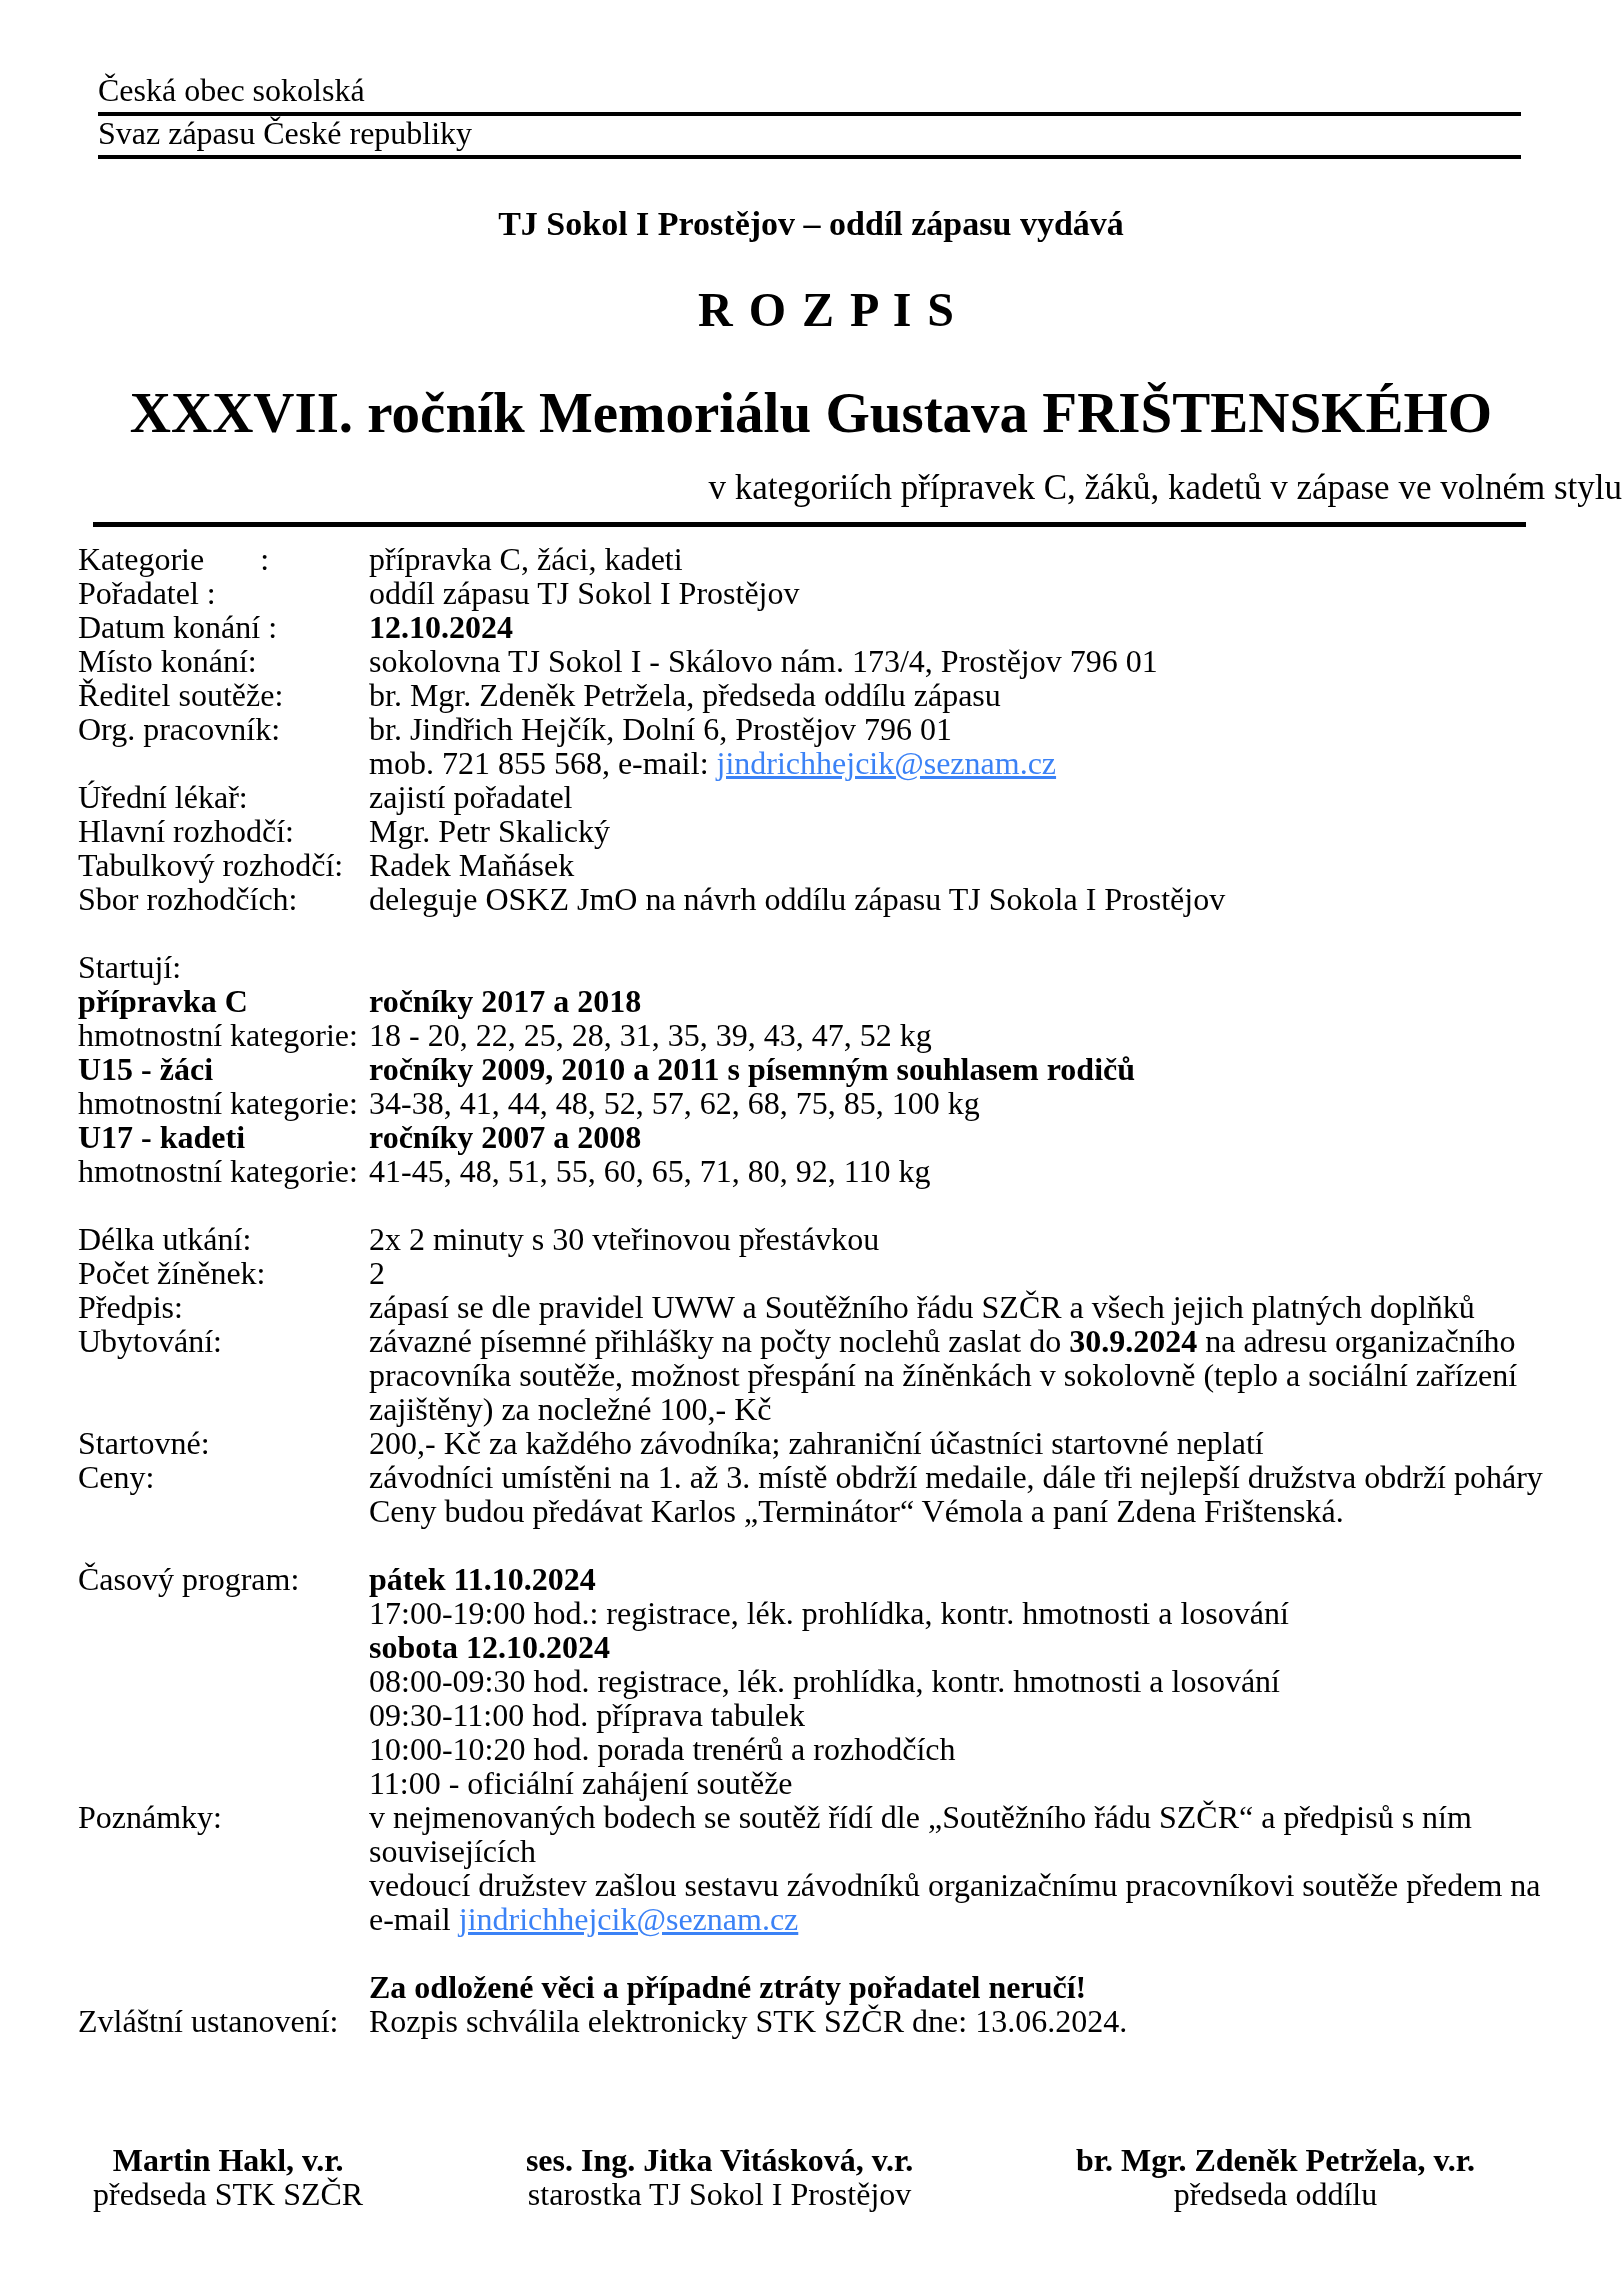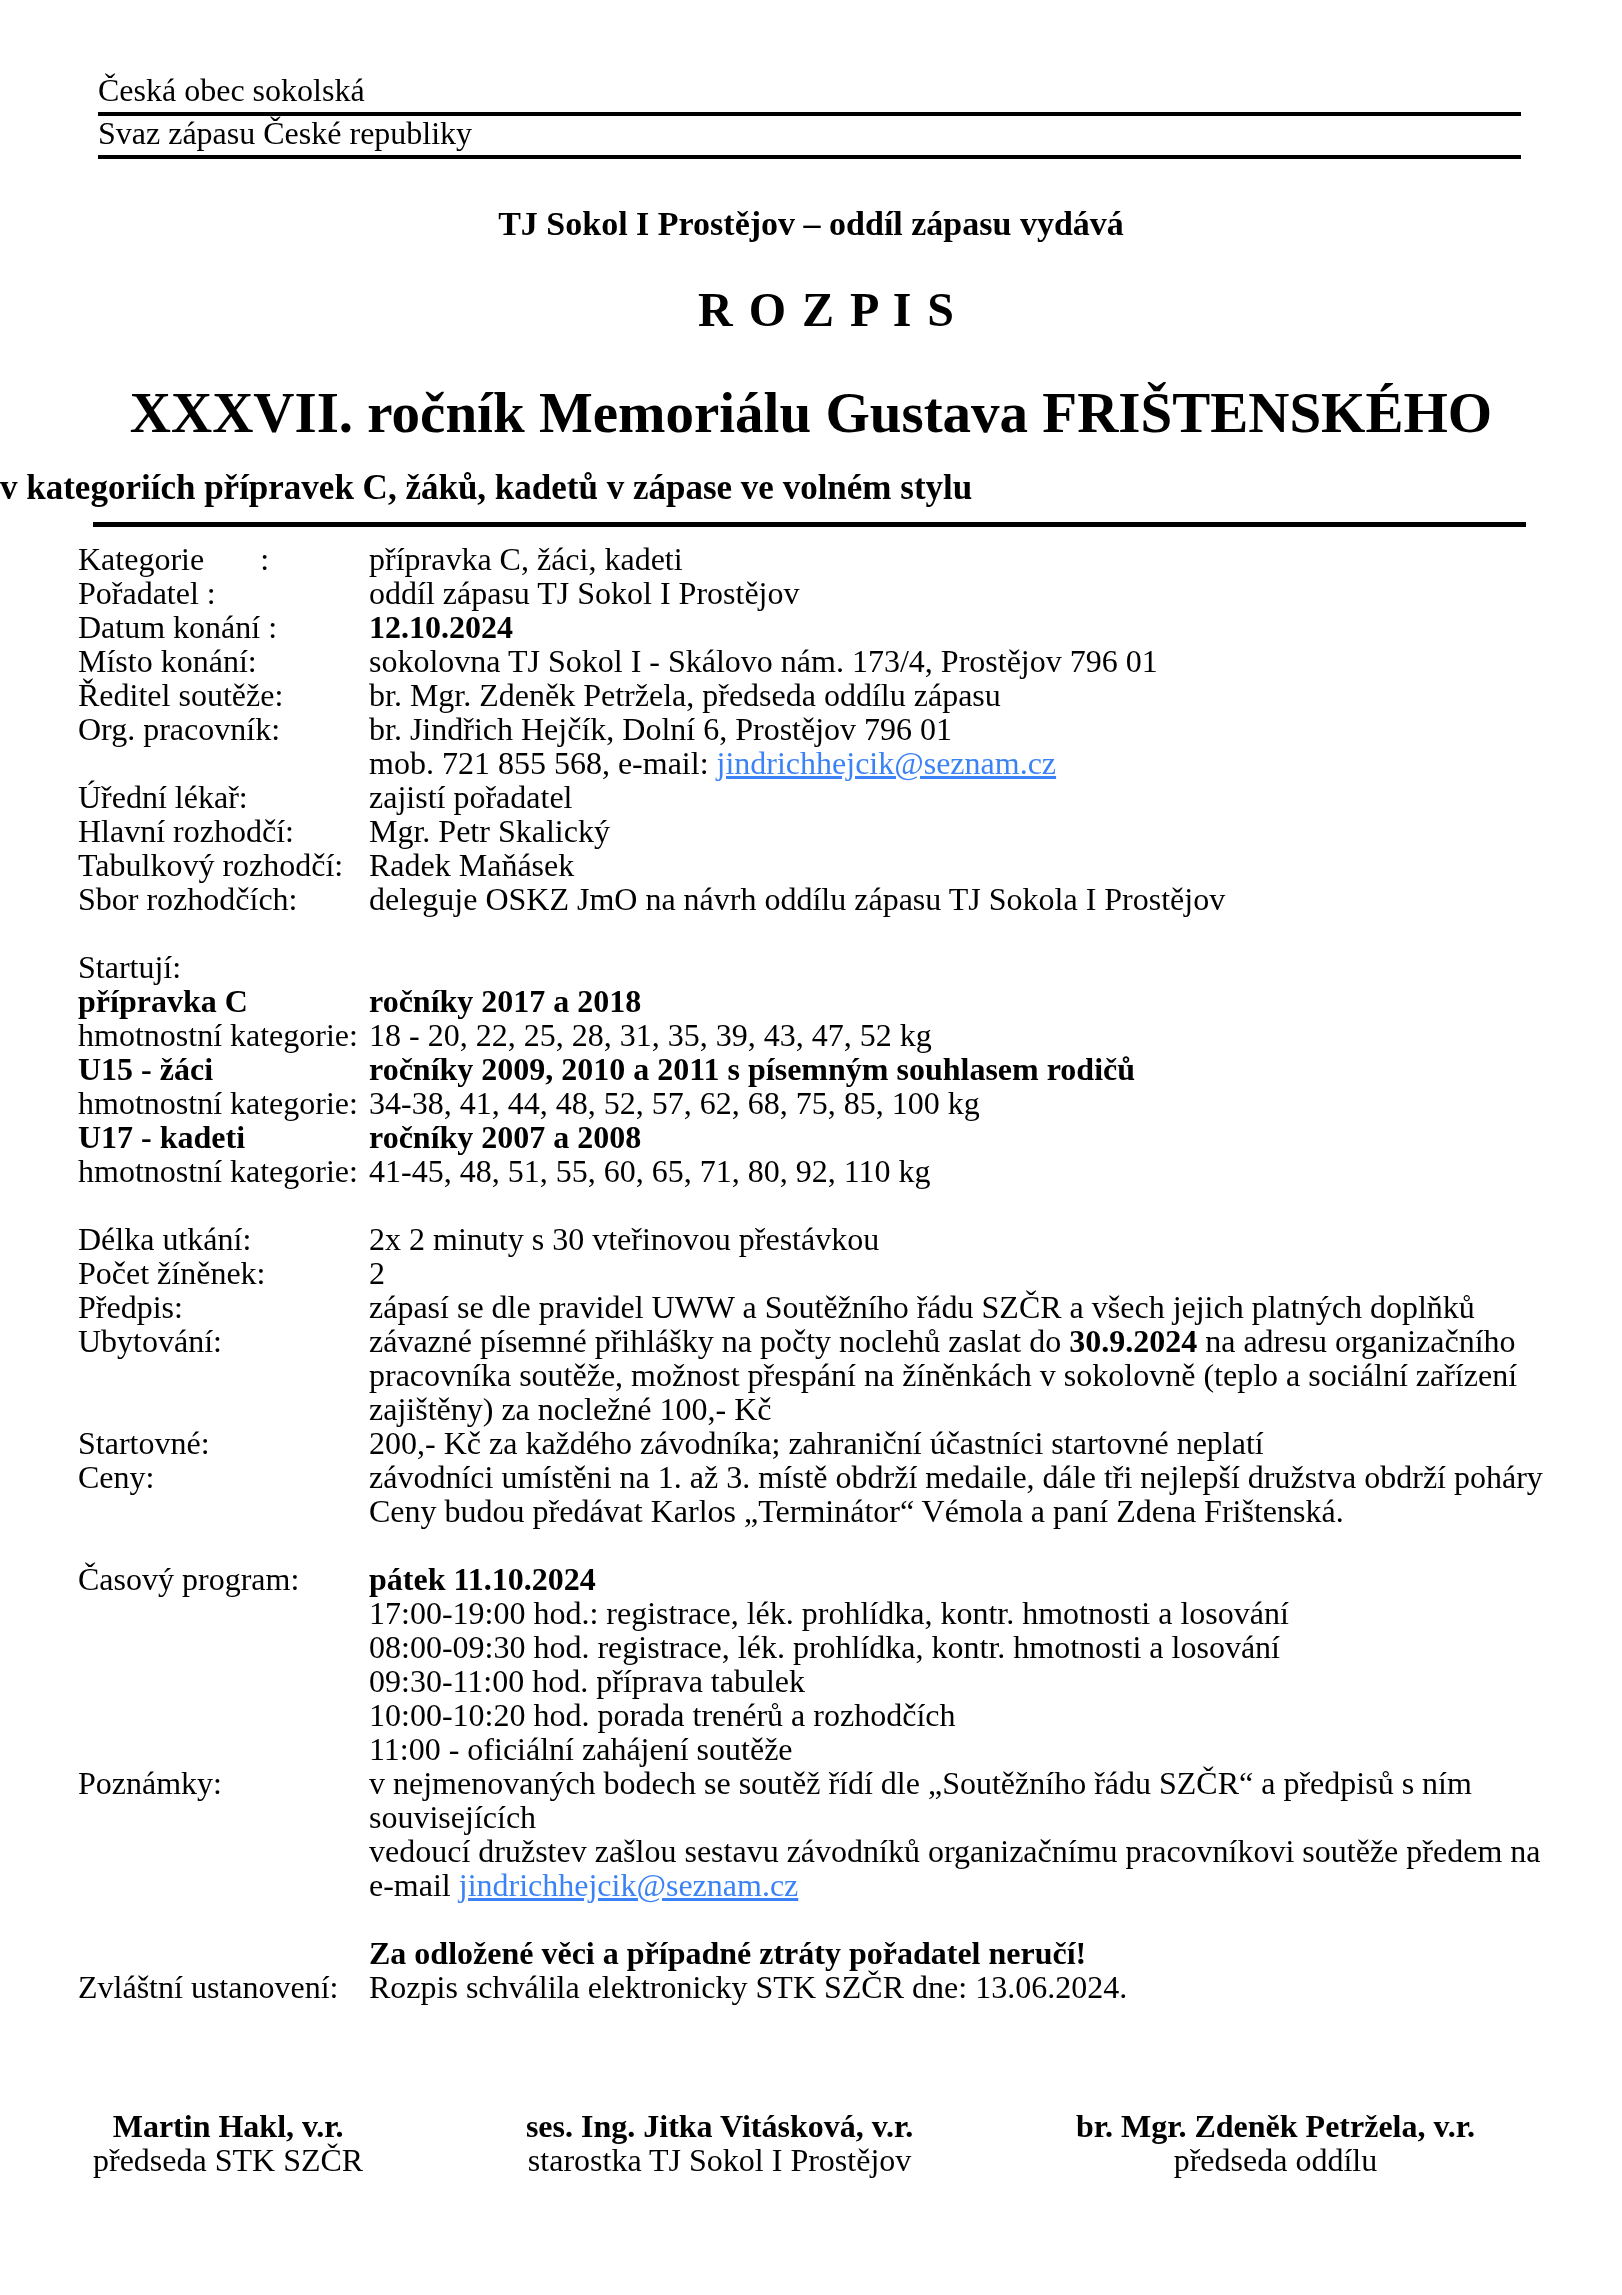--- a/index.html
+++ b/index.html
@@ -51,25 +51,24 @@
     margin-left: 32px;
   }
   .main-title {
     text-align: center;
     font-weight: bold;
     font-size: 57px;
     line-height: 64px;
     margin-top: 44px;
   }
   .subtitle {
-    text-align: left;
+    text-align: right;
     font-size: 35px;
     line-height: 39px;
     margin-top: 23.6px;
-    font-weight: bold;
   }
   .rule {
     height: 4.9px;
     background: #000;
     margin: 14.7px 96px 0 93px;
   }
   .content {
     margin-top: 15px;
     padding: 0 78px;
   }
@@ -273,20 +272,26 @@
       </div>
       <div class="row">
         <div class="label"></div>
         <div class="value">
           <div class="line"><span class="">17:00-19:00 hod.: registrace, lék. prohlídka, kontr. hmotnosti a losování</span></div>
         </div>
       </div>
       <div class="row">
         <div class="label"></div>
         <div class="value">
+          <div class="line"><span class="b">sobota 12.10.2024</span></div>
+        </div>
+      </div>
+      <div class="row">
+        <div class="label"></div>
+        <div class="value">
           <div class="line"><span class="">08:00-09:30 hod. registrace, lék. prohlídka, kontr. hmotnosti a losování</span></div>
         </div>
       </div>
       <div class="row">
         <div class="label"></div>
         <div class="value">
           <div class="line"><span class="">09:30-11:00 hod. příprava tabulek</span></div>
         </div>
       </div>
       <div class="row">

